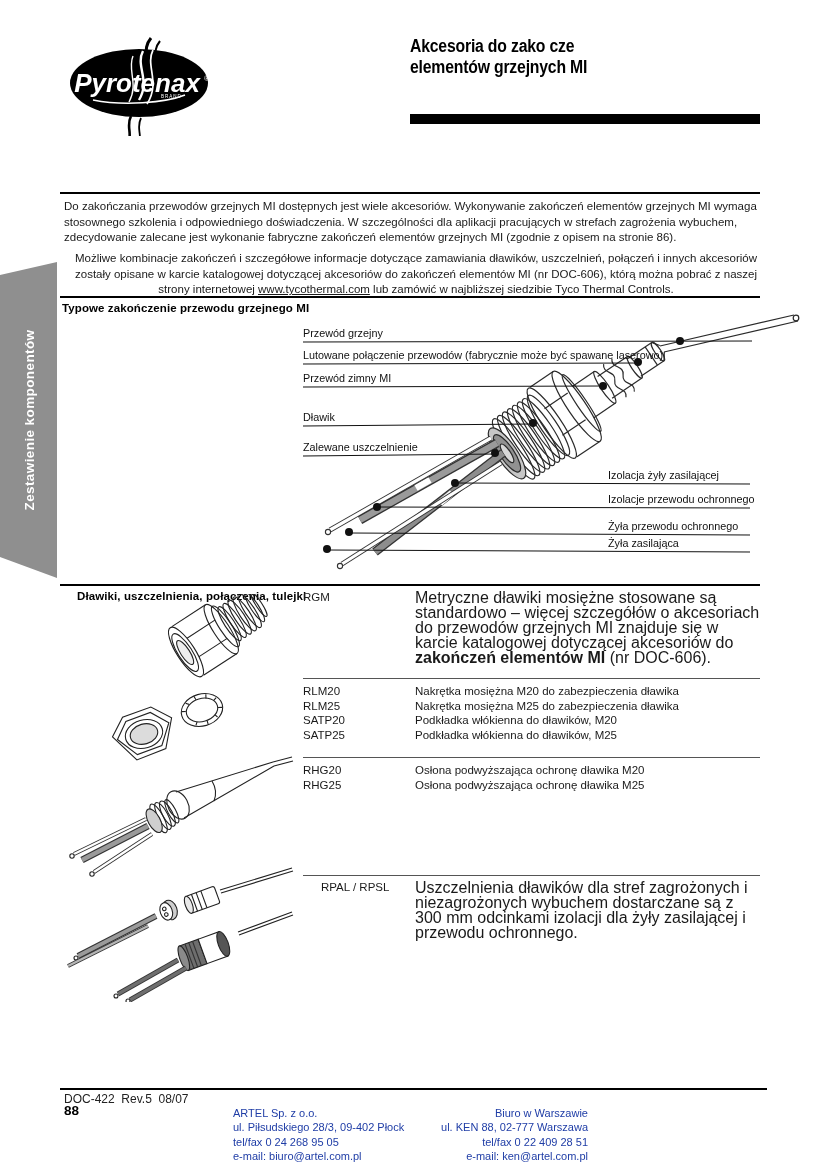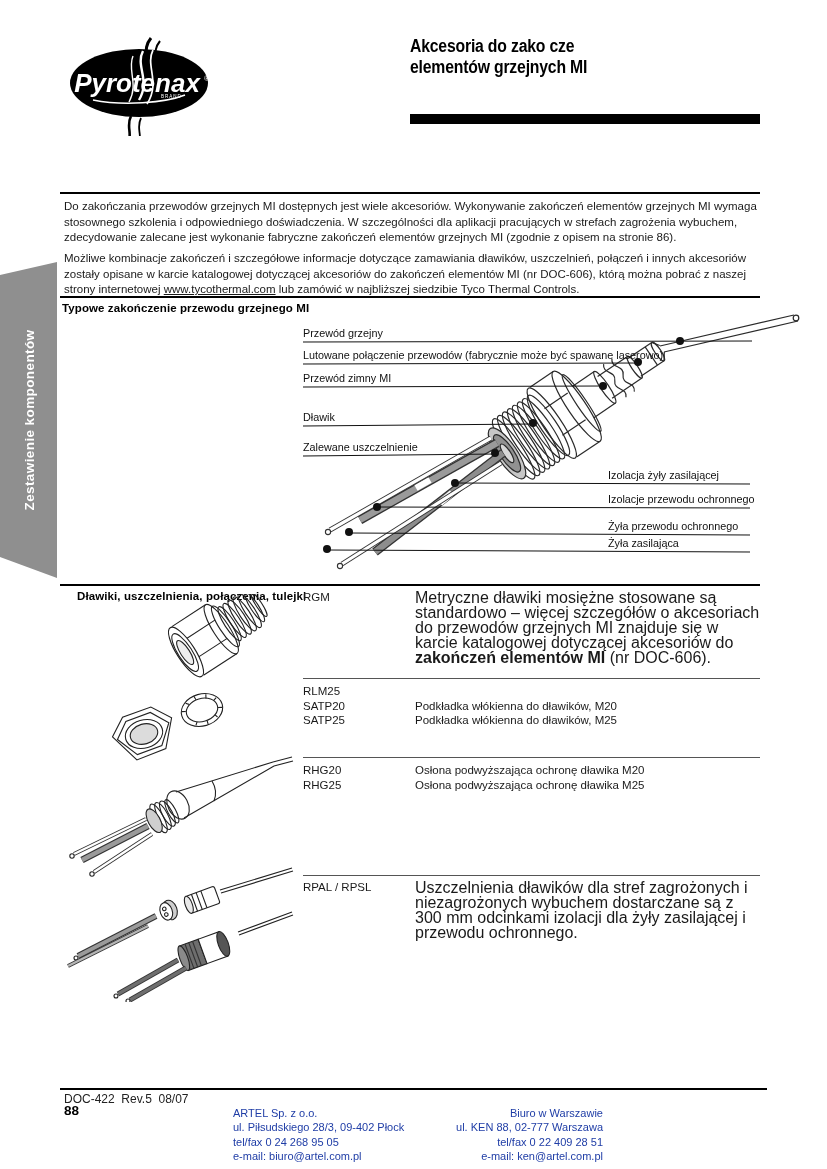--- a/index.html
+++ b/index.html
@@ -22,21 +22,21 @@
   
   .title{left:410px;top:36px;font-weight:bold;font-size:17.5px;line-height:21px;color:#000;}
   .title .tline{display:block;transform:scaleX(.9);transform-origin:0 0;letter-spacing:-.2px;white-space:nowrap;}
   .title-bar{left:410px;top:114px;width:350px;height:10px;background:#000;}
   
   .rule{background:#000;height:2px;}
   .thin-rule{background:#555;height:1px;}
   
   .para{font-size:11.5px;line-height:15.6px;color:#1a1a1a;}
   .p1{left:64px;top:199px;width:700px;}
-  .p2{left:64px;top:251px;width:704px;}
+  .p2{left:64px;top:251px;width:704px;text-align:center;}
   .p2 a{color:#1a1a1a;text-decoration:underline;}
   .sec-head{font-weight:bold;font-size:11.5px;color:#000;letter-spacing:.1px;}
   
   .code{font-size:11.5px;line-height:15px;color:#1a1a1a;}
   .desc{font-size:16px;line-height:15px;color:#1a1a1a;}
   .rowgrid{display:flex;}
   .rowgrid .c{width:112px;flex:0 0 112px;}
   .rowgrid .d{flex:1;}
   .grp{left:303px;width:457px;font-size:11.5px;line-height:14.6px;color:#1a1a1a;}
   
@@ -297,21 +297,26 @@
     </g>
   </svg>
 
   <div class="abs code" style="left:303px;top:590px">RGM</div>
   <div class="abs desc" style="left:415px;top:590px;width:347px"><span>Metryczne dławiki mosiężne stosowane są standardowo – więcej szczegółów o akcesoriach do przewodów grzejnych MI znajduje się w karcie katalogowej dotyczącej akcesoriów do </span><strong>zakończeń elementów MI</strong><span> (nr DOC-606).</span></div>
 
   <div class="abs thin-rule" style="left:303px;top:678px;width:457px"></div>
 
   <div class="abs grp" style="top:684px">
     <div class="rowgrid">
+        <span class="c">RLM20</span>
+        <span class="d">Nakrętka mosiężna M20 do zabezpieczenia dławika</span>
+      </div>
+    <div class="rowgrid">
         <span class="c">RLM25</span>
+        <span class="d">Nakrętka mosiężna M25 do zabezpieczenia dławika</span>
       </div>
     <div class="rowgrid">
         <span class="c">SATP20</span>
         <span class="d">Podkładka włókienna do dławików, M20</span>
       </div>
     <div class="rowgrid">
         <span class="c">SATP25</span>
         <span class="d">Podkładka włókienna do dławików, M25</span>
       </div>
   </div>
@@ -324,36 +329,36 @@
         <span class="d">Osłona podwyższająca ochronę dławika M20</span>
       </div>
     <div class="rowgrid">
         <span class="c">RHG25</span>
         <span class="d">Osłona podwyższająca ochronę dławika M25</span>
       </div>
   </div>
 
   <div class="abs thin-rule" style="left:303px;top:875px;width:457px"></div>
 
-  <div class="abs code" style="left:303px;top:880px">RPAL / RPSL</div>
+  <div class="abs code" style="left:321px;top:880px">RPAL / RPSL</div>
   <div class="abs desc" style="left:415px;top:880px;width:347px">
     <div>Uszczelnienia dławików dla stref zagrożonych i niezagrożonych wybuchem dostarczane są z 300 mm odcinkami izolacji dla żyły zasilającej i przewodu ochronnego.</div>
   </div>
 
   <div class="abs rule" style="left:60px;top:1088px;width:707px"></div>
   <div class="abs docref">DOC-422  Rev.5  08/07</div>
   <div class="abs pagenum">88</div>
 
   <div class="abs fcol" style="left:233px;top:1106px">
     <div class="fname">ARTEL Sp. z o.o.</div>
     <div>ul. Piłsudskiego 28/3, 09-402 Płock</div>
     <div>tel/fax 0 24 268 95 05</div>
     <div><a href="#">e-mail: biuro@artel.com.pl</a></div>
   </div>
 
-  <div class="abs fcol" style="left:383px;top:1106px;width:220px;text-align:right">
+  <div class="abs fcol" style="left:368px;top:1106px;width:220px;text-align:right">
     <div class="fname">Biuro w Warszawie</div>
     <div>ul. KEN 88, 02-777 Warszawa</div>
     <div>tel/fax 0 22 409 28 51</div>
     <div><a href="#">e-mail: ken@artel.com.pl</a></div>
   </div>
 
 </div>
 
 </body></html>

